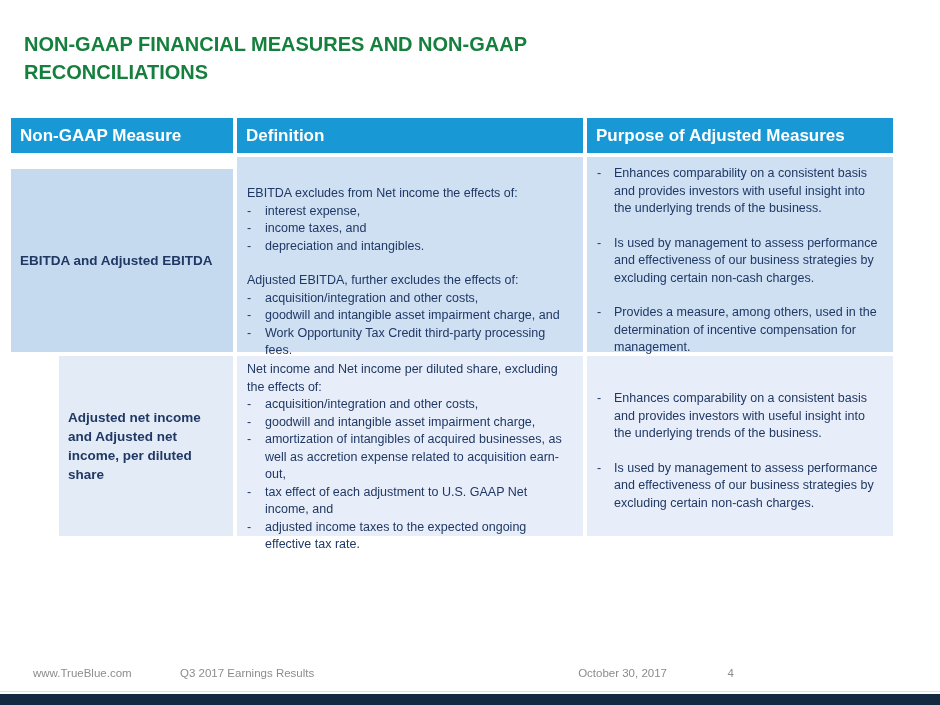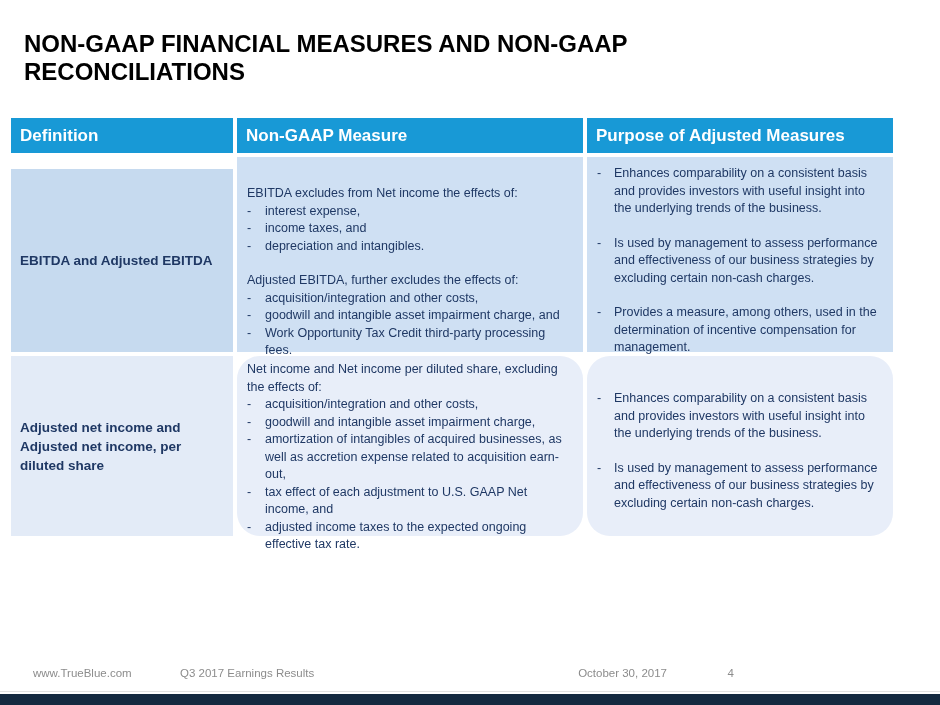--- a/index.html
+++ b/index.html
@@ -12,22 +12,22 @@
     height: 705px;
     background: #ffffff;
     overflow: hidden;
   }
 
   .slide-title {
     position: absolute;
     left: 24px;
     top: 30px;
     width: 700px;
-    color: #000000;
-    font-size: 24px;
+    color: #15803d;
+    font-size: 20px;
     font-weight: bold;
     line-height: 28px;
     letter-spacing: 0px;
   }
 
   .ngtable {
     position: absolute;
     left: 11px;
     top: 118px;
     width: 882px;
@@ -59,22 +59,22 @@
   .measure-cell {
     font-weight: bold;
     font-size: 13.5px;
     line-height: 19px;
     display: flex;
     align-items: center;
     padding: 0 14px 0 9px;
   }
   .row1-measure { background: #c6daef; margin-top: 12px; }
   .row1-body    { background: #cfe0f3; }
-  .row2-measure { background: #e3ebf7; }
-  .row2-body    { background: #e8eef9; border-radius: 23px; }
+  .row2-measure { background: #e3ebf7; margin-left: 48px; }
+  .row2-body    { background: #e8eef9; }
 
   .content-cell { padding: 6px 12px 6px 10px; }
   .pt-def-r1 { padding-top: 28px; }
   .pt-pur-r1 { padding-top: 8px; }
   .pt-def-r2 { padding-top: 5px; }
   .pt-pur-r2 { padding-top: 34px; }
 
   .bullet-line { display: flex; }
   .bullet-line .dash { width: 18px; flex: 0 0 18px; }
   .bullet-line .bullet-text { flex: 1; }
@@ -117,22 +117,22 @@
 
 <div class="slide">
 
   <div class="slide-title">
     <div>NON-GAAP FINANCIAL MEASURES AND NON-GAAP</div>
     <div>RECONCILIATIONS</div>
   </div>
 
   <div class="ngtable">
 
+    <div class="th">Non-GAAP Measure</div>
     <div class="th">Definition</div>
-    <div class="th">Non-GAAP Measure</div>
     <div class="th">Purpose of Adjusted Measures</div>
 
     <div class="cell measure-cell row1-measure">EBITDA and Adjusted EBITDA</div>
     <div class="cell content-cell row1-body pt-def-r1 definition">
         <div class="para-line">EBITDA excludes from Net income the effects of:</div>
         <div class="bullet-line">
           <span class="dash">-</span>
           <span class="bullet-text">interest expense,</span>
         </div>
         <div class="bullet-line">

